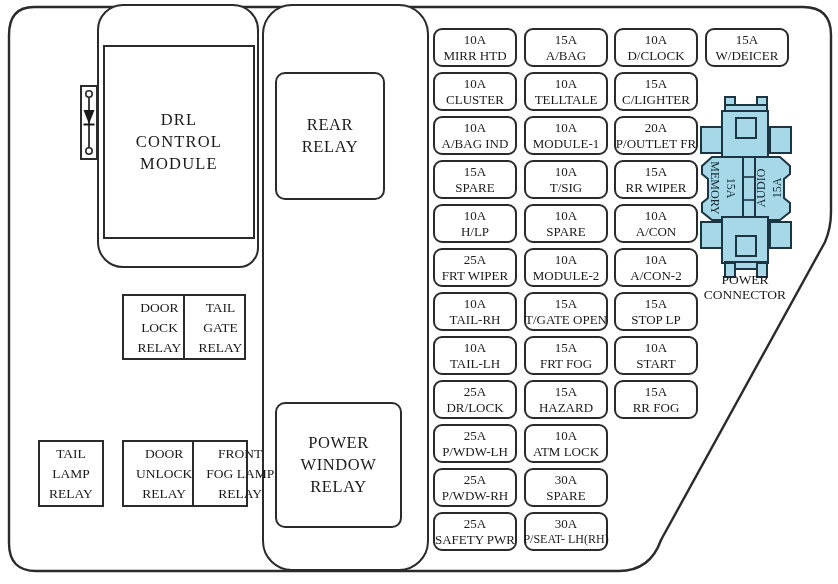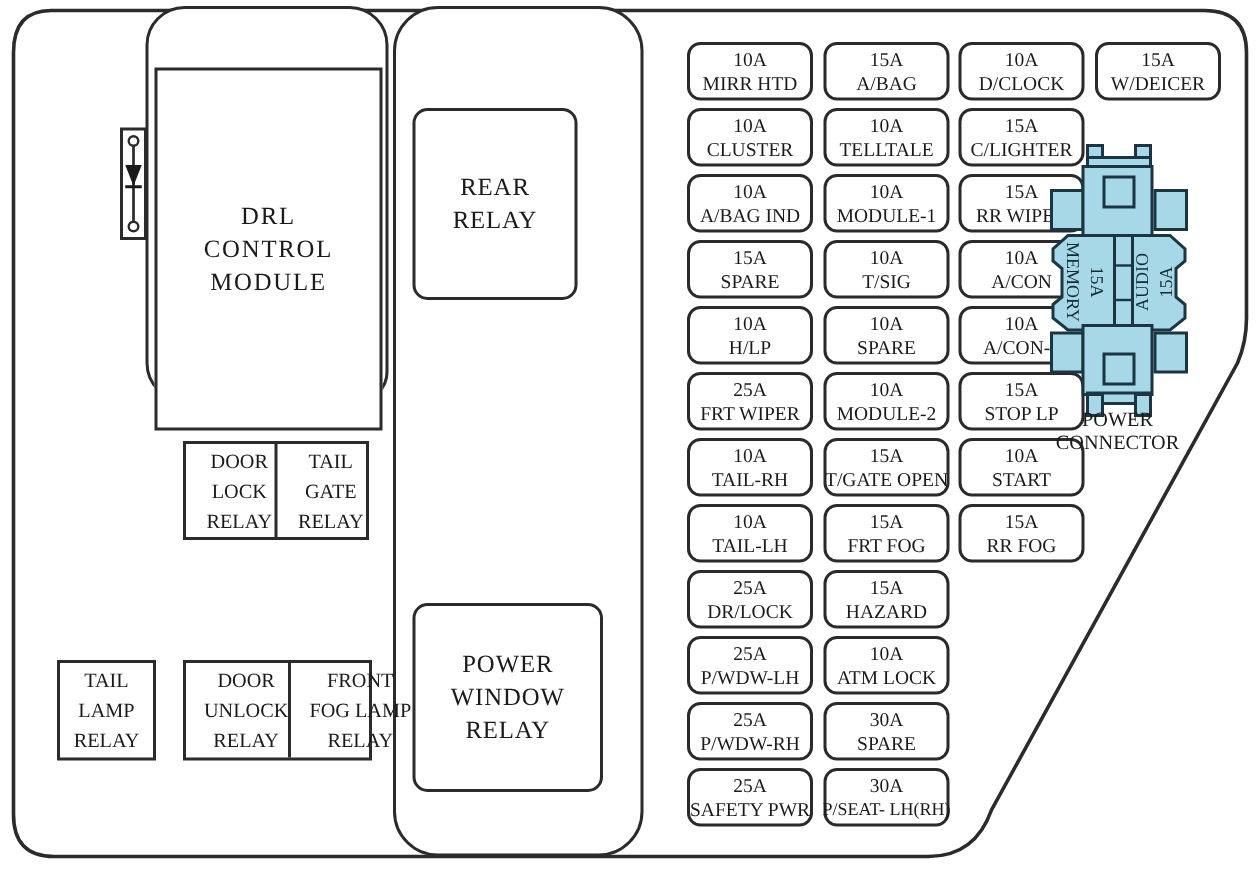--- a/index.html
+++ b/index.html
@@ -13,42 +13,42 @@
     position:absolute; box-sizing:border-box; border:2px solid #2b2b2b; background:#ffffff;
   }
   .left-panel  { left:97px;  top:4px;  width:162px; height:264px; border-radius:26px 26px 20px 26px; }
   .center-panel{ left:262px; top:4px;  width:167px; height:567px; border-radius:30px; }
 
   .module-box {
     position:absolute; box-sizing:border-box; border:2px solid #2b2b2b; background:#ffffff;
     display:flex; flex-direction:column; align-items:center; justify-content:center;
     text-align:center;
   }
-  .drl-box { left:103px; top:45px; width:152px; height:242px; font-size:16.5px; line-height:22px; letter-spacing:1.2px; }
+  .drl-box { left:103px; top:45px; width:152px; height:194px; font-size:16.5px; line-height:22px; letter-spacing:1.2px; }
   .rear-defogger { left:275px; top:72px;  width:110px; height:128px; border-radius:10px; font-size:16.5px; line-height:22px; letter-spacing:0.6px; }
   .power-window  { left:275px; top:402px; width:127px; height:126px; border-radius:10px; font-size:16.5px; line-height:22px; letter-spacing:0.6px; }
 
   .relay-pair {
     position:absolute; box-sizing:border-box; border:2px solid #2b2b2b; background:#ffffff;
     display:flex;
   }
   .relay-pair .cell {
     flex:1 1 0; text-align:center; font-size:13.5px; line-height:20px; padding-top:2px;
     white-space:nowrap; overflow:visible;padding-left:12px;
   }
   .relay-pair .cell + .cell { border-left:2px solid #2b2b2b; }
   .pair-lock-gate { left:122px; top:294px; width:124px; height:66px; }
   .pair-unlock-fog { left:122px; top:440px; width:126px; height:67px; }
   .relay-single {
     position:absolute; box-sizing:border-box; border:2px solid #2b2b2b; background:#ffffff;
     text-align:center; font-size:13.5px; line-height:20px; padding-top:2px;
   }
   .tail-lamp { left:38px; top:440px; width:66px; height:67px; }
 
-  .fuse-col { position:absolute; top:28px; display:flex; flex-direction:column; gap:5px;margin-left:25px; }
+  .fuse-col { position:absolute; top:28px; display:flex; flex-direction:column; gap:5px; }
   .fuse-col-1 { left:433px; } .fuse-col-2 { left:524px; } .fuse-col-3 { left:614px; } .fuse-col-4 { left:705px; }
   .fuse {
     box-sizing:border-box; width:84px; height:39px; border:2px solid #2a2a2a; border-radius:9px;
     background:#ffffff; display:flex; flex-direction:column; align-items:center; justify-content:center;
     text-align:center; font-size:13px; line-height:15.5px; white-space:nowrap;
   }
   .fuse .lbl.small { font-size:12px; }
 
   .connector-svg { position:absolute; left:698px; top:96px; }
   .connector-svg .shape { fill:#a6d8e8; stroke:#1b3642; stroke-width:2; }
@@ -231,20 +231,24 @@
     </div>
     </div>
   <div class="fuse-col fuse-col-3">
       <div class="fuse">
       <div class="amp">10A</div>
       <div class="lbl">D/CLOCK</div>
     </div>
       <div class="fuse">
       <div class="amp">15A</div>
       <div class="lbl">C/LIGHTER</div>
+    </div>
+      <div class="fuse">
+      <div class="amp">20A</div>
+      <div class="lbl">P/OUTLET FR</div>
     </div>
       <div class="fuse">
       <div class="amp">15A</div>
       <div class="lbl">RR WIPER</div>
     </div>
       <div class="fuse">
       <div class="amp">10A</div>
       <div class="lbl">A/CON</div>
     </div>
       <div class="fuse">

